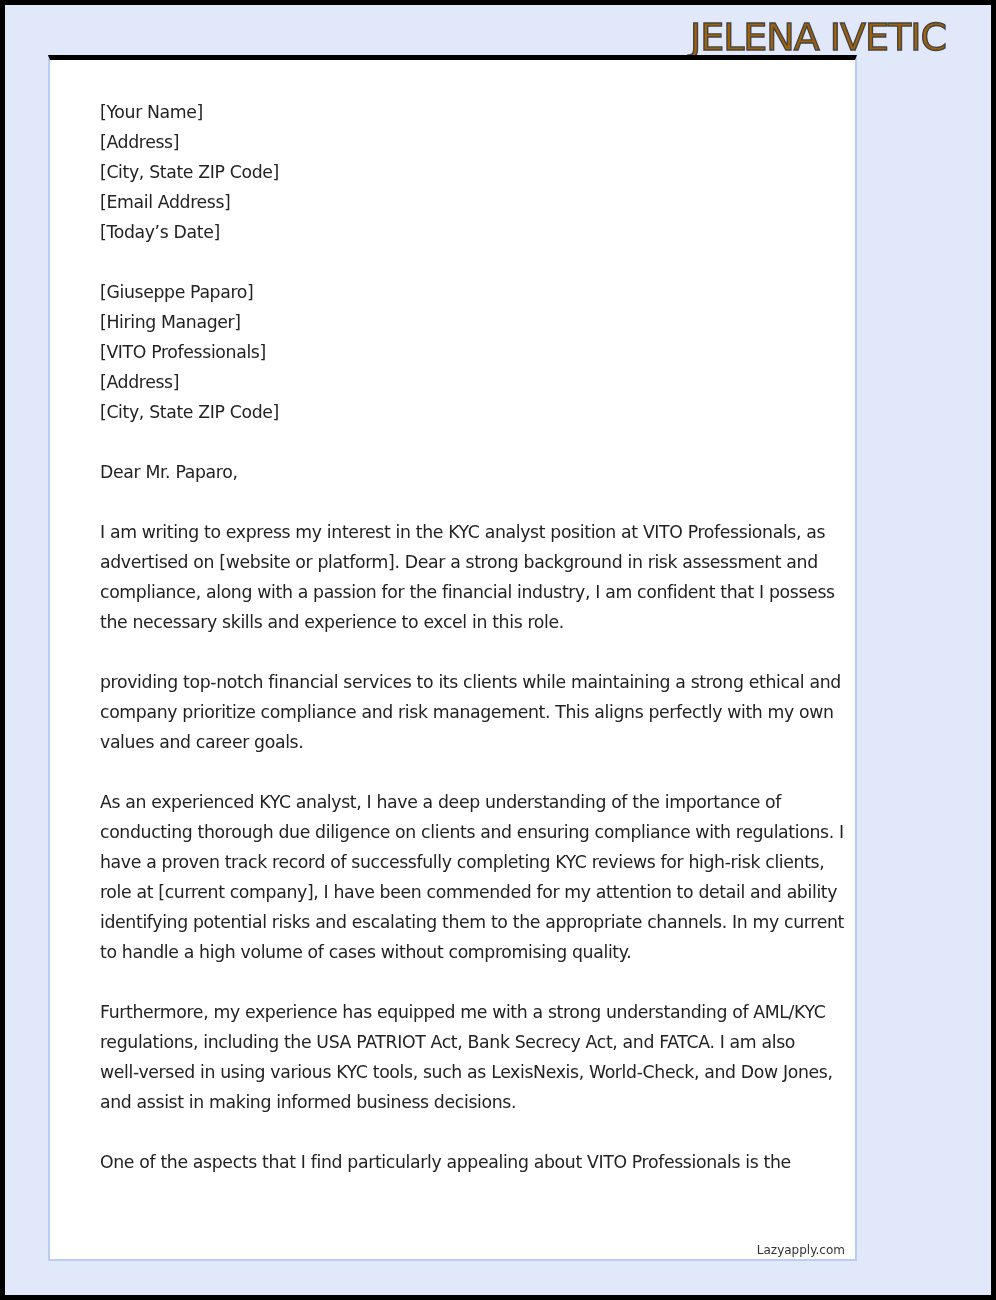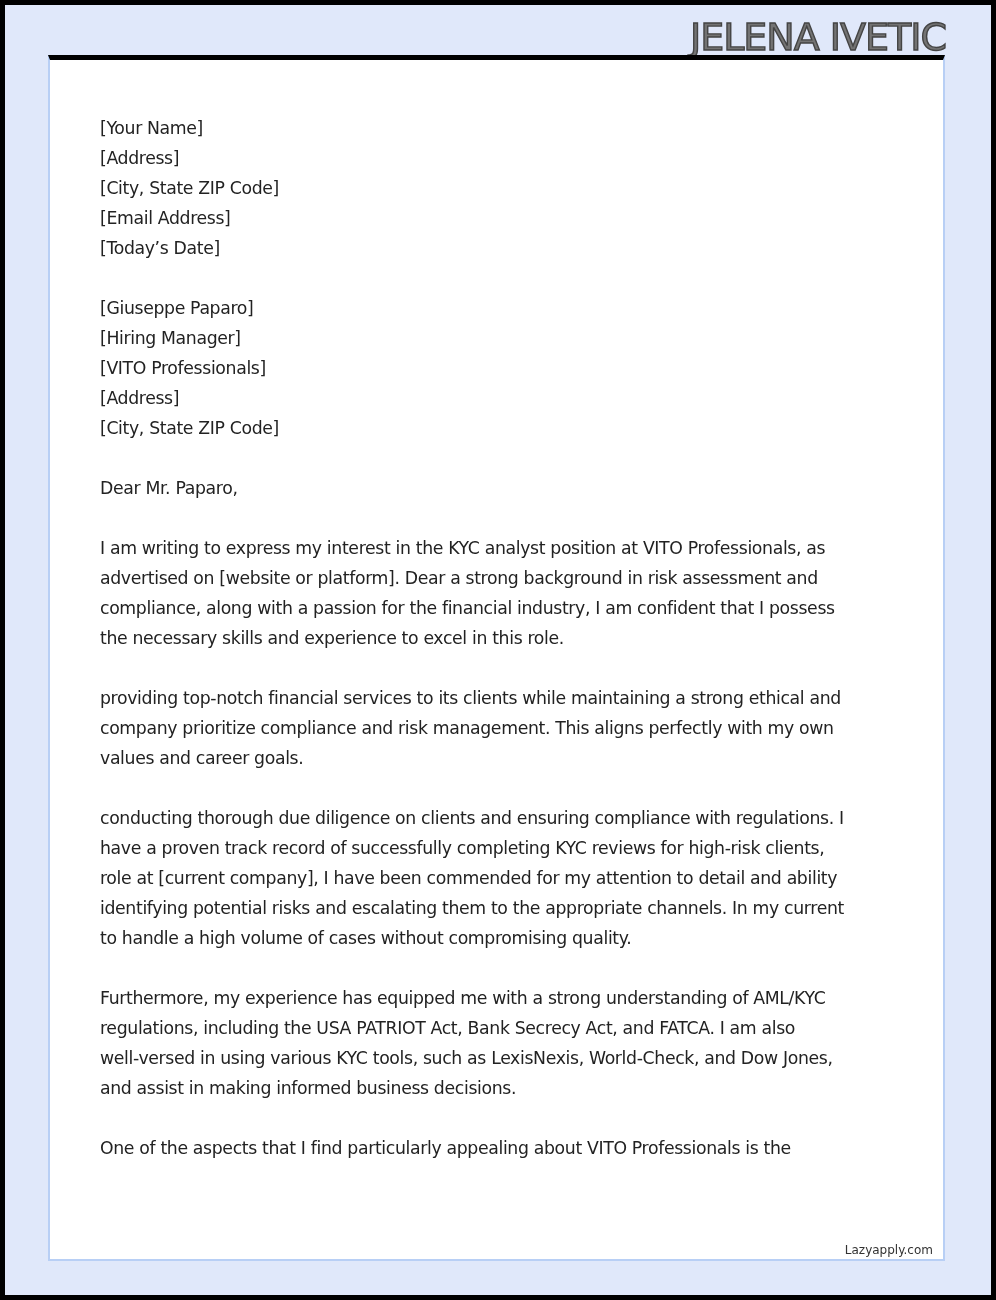--- a/index.html
+++ b/index.html
@@ -11,44 +11,44 @@
   .frame {
     position: absolute; left: 5px; top: 5px;
     width: 986px; height: 1290px;
     background: #e0e8fa;
     overflow: hidden;
   }
   .name-header {
     position: absolute; right: 45px; top: 10px;
     font-family: "DejaVu Sans", sans-serif;
     font-size: 38px; letter-spacing: -1px;
-    color: #737373;
+    color: #a16207;
     -webkit-text-stroke: 1.4px #444;
     line-height: 44px;
     white-space: nowrap;
   }
   .page {
     position: absolute; left: 43px; top: 50px;
-    width: 897px; height: 1206px;
+    width: 809px; height: 1206px;
     background: #fff;
     border-top: 5px solid #000;
     border-left: 2px solid #b8cff5;
     border-right: 2px solid #b8cff5;
     border-bottom: 2px solid #b8cff5;
     box-sizing: border-box;
   }
   .content {
     position: absolute; left: 95px; top: 92px;
     width: 800px;
     font-family: "DejaVu Sans", sans-serif;
     font-size: 17.3px; line-height: 30px;
     color: #222;
     letter-spacing: -0.35px;
   }
-  .content p { margin: 16px 0 30px 0; }
+  .content p { margin: 0 0 30px 0; }
   .line { display: block; white-space: nowrap; }
   .watermark {
     position: absolute; right: 10px; bottom: 2px;
     font-family: "DejaVu Sans", sans-serif;
     font-size: 12px; color: #333;
   }
 </style>
 </head>
 <body>
 
@@ -81,20 +81,21 @@
       <span class="line">advertised on [website or platform]. Dear a strong background in risk assessment and</span>
       <span class="line">compliance, along with a passion for the financial industry, I am confident that I possess</span>
       <span class="line">the necessary skills and experience to excel in this role.</span>
     </p>
     <p>
       <span class="line">providing top-notch financial services to its clients while maintaining a strong ethical and</span>
       <span class="line">company prioritize compliance and risk management. This aligns perfectly with my own</span>
       <span class="line">values and career goals.</span>
     </p>
     <p>
+      <span class="line">As an experienced KYC analyst, I have a deep understanding of the importance of</span>
       <span class="line">conducting thorough due diligence on clients and ensuring compliance with regulations. I</span>
       <span class="line">have a proven track record of successfully completing KYC reviews for high-risk clients,</span>
       <span class="line">role at [current company], I have been commended for my attention to detail and ability</span>
       <span class="line">identifying potential risks and escalating them to the appropriate channels. In my current</span>
       <span class="line">to handle a high volume of cases without compromising quality.</span>
     </p>
     <p>
       <span class="line">Furthermore, my experience has equipped me with a strong understanding of AML/KYC</span>
       <span class="line">regulations, including the USA PATRIOT Act, Bank Secrecy Act, and FATCA. I am also</span>
       <span class="line">well-versed in using various KYC tools, such as LexisNexis, World-Check, and Dow Jones,</span>

